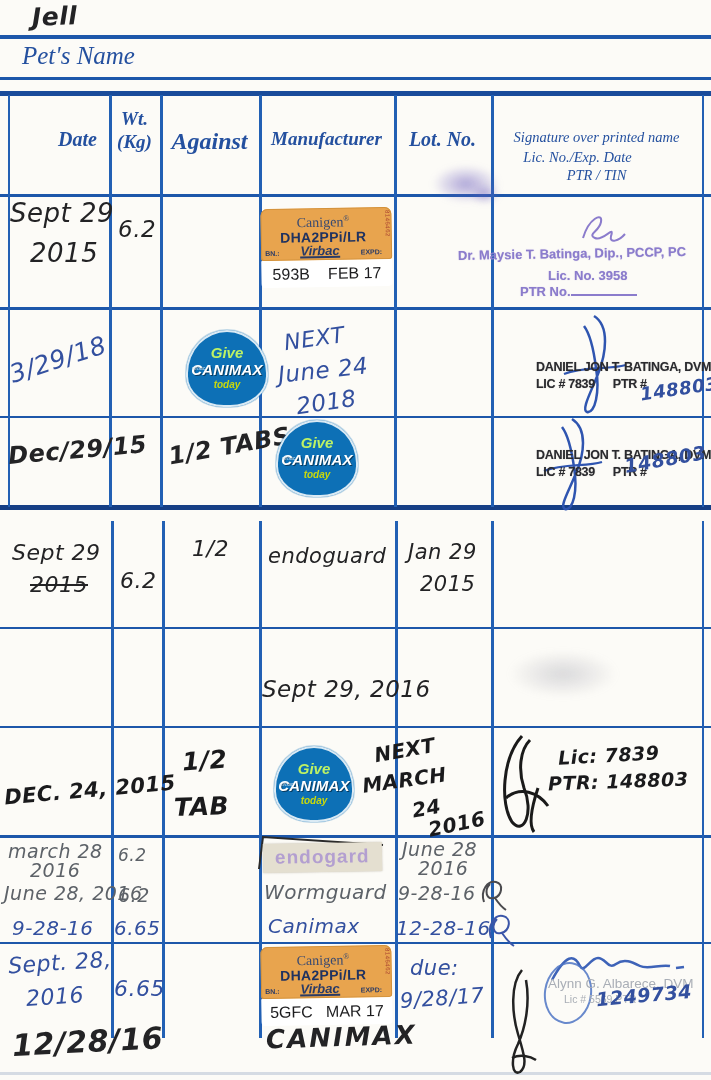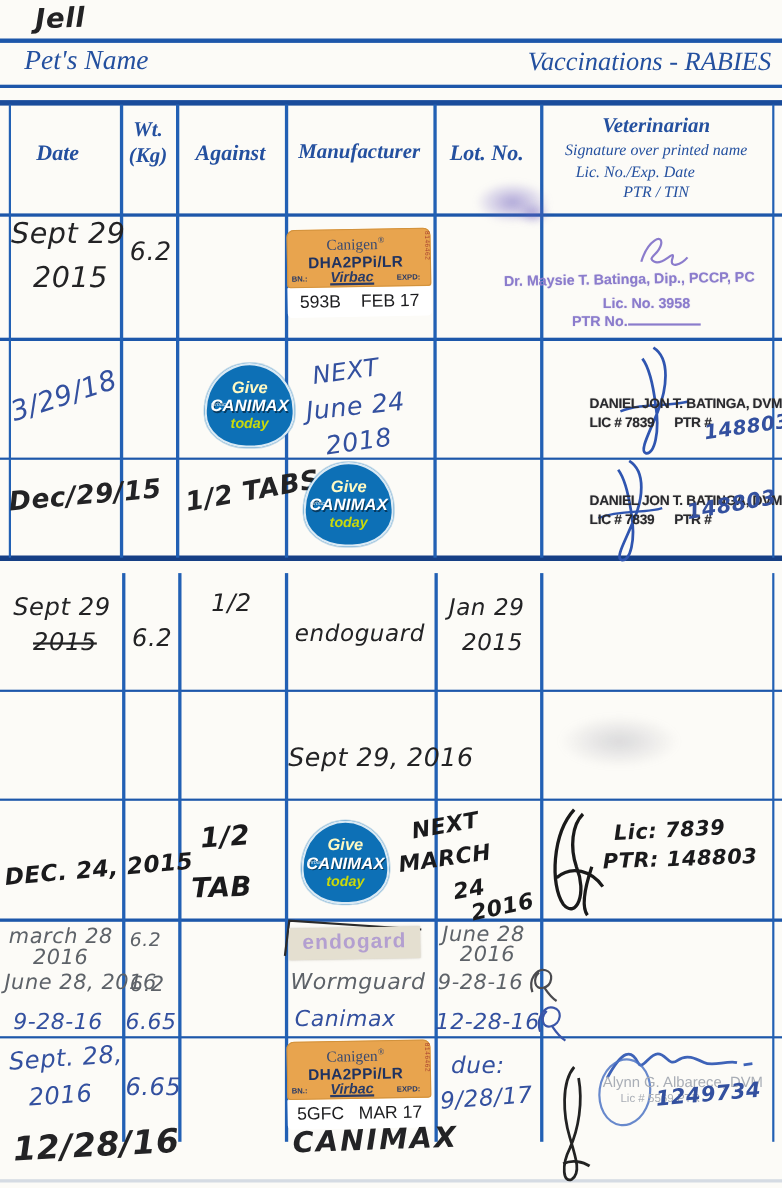--- a/index.html
+++ b/index.html
@@ -37,24 +37,24 @@
   .canigen .vrow{display:flex;align-items:flex-end;justify-content:space-between;line-height:11px;}
   .canigen .tiny{font-size:7px;font-weight:bold;color:#2a3b66;}
   .canigen .virbac{font-size:13px;font-weight:bold;font-style:italic;color:#2a3b66;border-bottom:2px solid #2a3b66;}
   .canigen .side{position:absolute;right:1px;top:3px;writing-mode:vertical-rl;font-size:6px;color:#a8402f;letter-spacing:.5px;}
   .canigen .batch{background:#fff;display:flex;justify-content:space-around;font-size:16px;color:#1d1d1f;padding:5px 2px 4px;border-radius:0 0 4px 4px;}
 
   
   .canimax{position:absolute;width:82px;height:77px;background:#0d70b6;border-radius:50% 50% 46% 46%/56% 56% 40% 40%;
     box-shadow:inset 0 0 0 2px rgba(255,255,255,.85), 0 0 0 1px rgba(13,112,182,.25);
     display:flex;flex-direction:column;align-items:center;justify-content:center;font-family:"Liberation Sans",sans-serif;}
-  .canimax .give{color:#fef9c3;font-weight:bold;font-style:italic;font-size:15px;line-height:16px;}
+  .canimax .give{color:#bef264;font-weight:bold;font-style:italic;font-size:15px;line-height:16px;}
   .canimax .brand{color:#fff;font-weight:bold;font-style:italic;font-size:15px;line-height:17px;letter-spacing:.2px;text-shadow:1px 1px 0 #083b60;}
   .canimax .virbac{position:absolute;left:6px;top:35px;color:#cfe2ef;font-size:5px;font-style:italic;}
-  .canimax .today{color:#c9d90b;font-weight:bold;font-style:italic;font-size:13px;line-height:14px;text-align:right;}
+  .canimax .today{color:#c9d90b;font-weight:bold;font-style:italic;font-size:10px;line-height:14px;text-align:right;}
 
   
   .endogard{position:absolute;background:#e4dfd0;color:#b39fd0;font-weight:bold;font-size:19px;letter-spacing:1px;
     padding:3px 12px 4px;transform:rotate(-1deg);font-family:"Liberation Sans",sans-serif;box-shadow:0 0 2px rgba(120,110,90,.4);}
 
   .smudge{position:absolute;border-radius:50%;filter:blur(3px);}
   .ellipse-stamp{position:absolute;border:2.5px solid #4d74c4;border-radius:50%;transform:rotate(8deg);opacity:.85;}
   svg.sig{position:absolute;overflow:visible;}
 </style>
 </head>
@@ -86,29 +86,27 @@
   <div class="vl" style="left:111px;top:521px;height:517px;"></div>
   <div class="vl" style="left:162px;top:521px;height:517px;"></div>
   <div class="vl" style="left:259px;top:521px;height:517px;"></div>
   <div class="vl" style="left:395px;top:521px;height:517px;"></div>
   <div class="vl" style="left:491px;top:521px;height:517px;"></div>
   <div class="vl" style="left:702px;top:521px;height:517px;width:2px;"></div>
 
   <span class="hw hw-black" style="left:32px;top:2px;font-size:25px;font-weight:600;transform:rotate(-2deg);">Jell</span>
 
   <span class="print" style="left:22px;top:42px;font-size:25px;">Pet's Name</span>
-  <span class="print" style="right:10px;top:44px;font-size:24px;">Vaccinations - RABIES</span>
-
-  <span class="print b center" style="left:8px;top:128px;width:89px;font-size:20px;">Date</span>
+
+  <span class="print b center" style="left:8px;top:128px;width:89px;font-size:20px;text-align:right;">Date</span>
   <span class="print b center" style="left:109px;top:108px;width:51px;font-size:19px;">Wt.</span>
   <span class="print b center" style="left:109px;top:131px;width:51px;font-size:19px;">(Kg)</span>
-  <span class="print b center" style="left:160px;top:128px;width:99px;font-size:20px;">Against</span>
+  <span class="print b center" style="left:160px;top:128px;width:99px;font-size:24px;">Against</span>
   <span class="print b center" style="left:259px;top:128px;width:135px;font-size:19px;">Manufacturer</span>
   <span class="print b center" style="left:394px;top:128px;width:97px;font-size:20px;">Lot. No.</span>
-  <span class="print b center" style="left:491px;top:104px;width:211px;font-size:19px;">Veterinarian</span>
   <span class="print center" style="left:491px;top:129px;width:211px;font-size:14.5px;">Signature over printed name</span>
   <span class="print center" style="left:491px;top:149px;width:173px;font-size:14.5px;">Lic. No./Exp. Date</span>
   <span class="print center" style="left:491px;top:167px;width:211px;font-size:14.5px;">PTR / TIN</span>
 
   <div class="smudge" style="left:432px;top:165px;width:68px;height:38px;background:radial-gradient(ellipse,rgba(110,95,190,.55),rgba(110,95,190,0) 70%);"></div>
   <div class="smudge" style="left:470px;top:184px;width:30px;height:20px;background:radial-gradient(ellipse,rgba(110,95,190,.5),rgba(110,95,190,0) 70%);"></div>
   <div class="smudge" style="left:508px;top:650px;width:110px;height:48px;background:radial-gradient(ellipse,rgba(140,140,155,.3),rgba(140,140,155,0) 70%);"></div>
 
   <span class="hw hw-black" style="left:10px;top:198px;font-size:26px;">Sept 29</span>
   <span class="hw hw-black" style="left:30px;top:238px;font-size:26px;">2015</span>
@@ -174,21 +172,21 @@
     <path d="M4 56 C24 48 46 52 62 47" fill="none" stroke="#2f55b0" stroke-width="2.2"></path>
   </svg>
   <span class="stamp stamp-black" style="left:536px;top:448px;font-size:12.5px;">DANIEL JON T. BATINGA, DVM</span>
   <span class="stamp stamp-black" style="left:536px;top:465px;font-size:12.5px;"><span>LIC # 7839</span><span style="display:inline-block;width:18px;"></span><span>PTR #</span></span>
   <span class="hw hw-pen" style="left:624px;top:448px;font-size:19px;font-weight:bold;transform:rotate(-10deg);">148803</span>
 
   <span class="hw hw-black" style="left:12px;top:540px;font-size:22px;">Sept 29</span>
   <span class="hw hw-black strike" style="left:30px;top:572px;font-size:22px;">2015</span>
   <span class="hw hw-black" style="left:120px;top:568px;font-size:22px;">6.2</span>
   <span class="hw hw-black" style="left:192px;top:536px;font-size:22px;">1/2</span>
-  <span class="hw hw-black" style="left:268px;top:564px;font-size:21px;">endoguard</span>
+  <span class="hw hw-black" style="left:268px;top:544px;font-size:21px;">endoguard</span>
   <span class="hw hw-black" style="left:408px;top:540px;font-size:21px;">Jan 29</span>
   <span class="hw hw-black" style="left:420px;top:572px;font-size:21px;">2015</span>
 
   <span class="hw hw-black" style="left:262px;top:676px;font-size:23px;">Sept 29, 2016</span>
 
   <span class="hw hw-marker" style="left:4px;top:778px;font-size:21px;transform:rotate(-5deg);">DEC. 24, 2015</span>
   <span class="hw hw-marker" style="left:182px;top:746px;font-size:25px;transform:rotate(-4deg);">1/2</span>
   <span class="hw hw-marker" style="left:174px;top:792px;font-size:25px;transform:rotate(-2deg);">TAB</span>
 
   <div class="canimax" style="left:274px;top:746px;width:80px;height:76px;">

